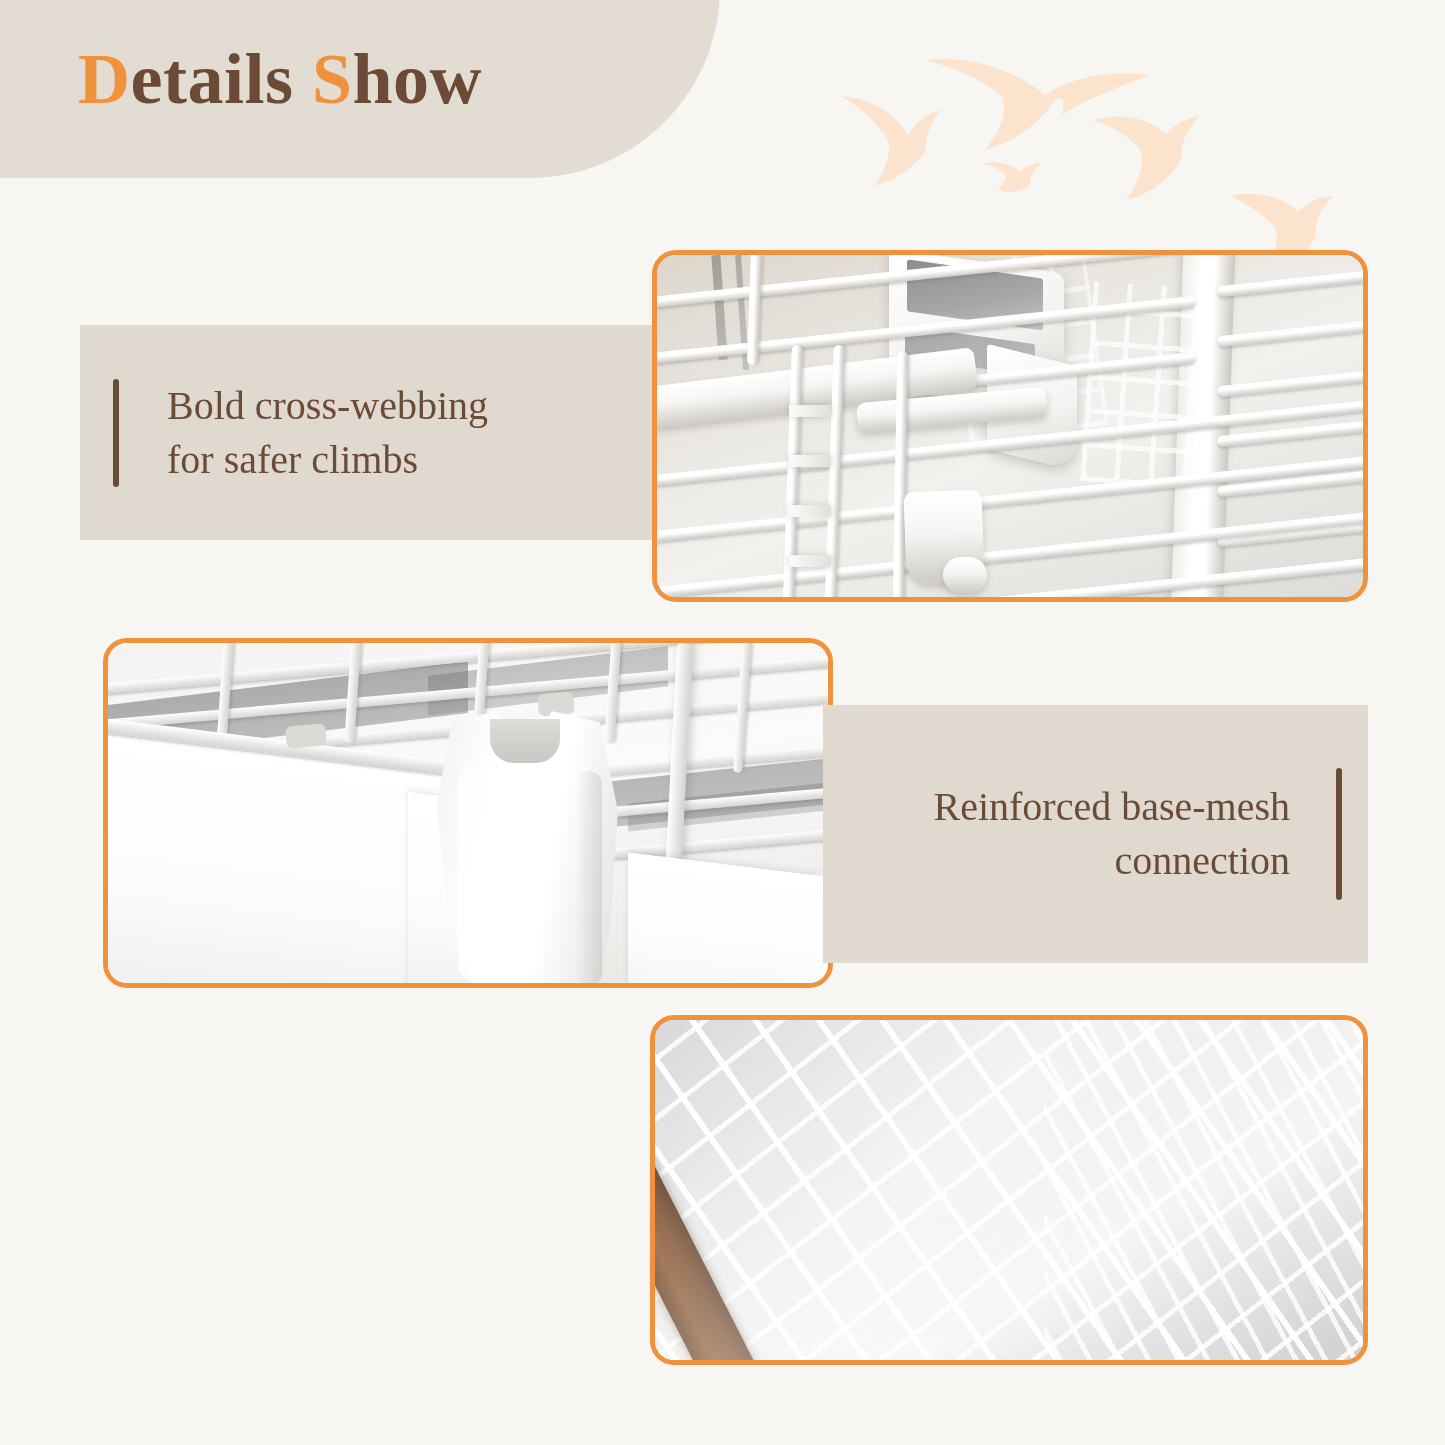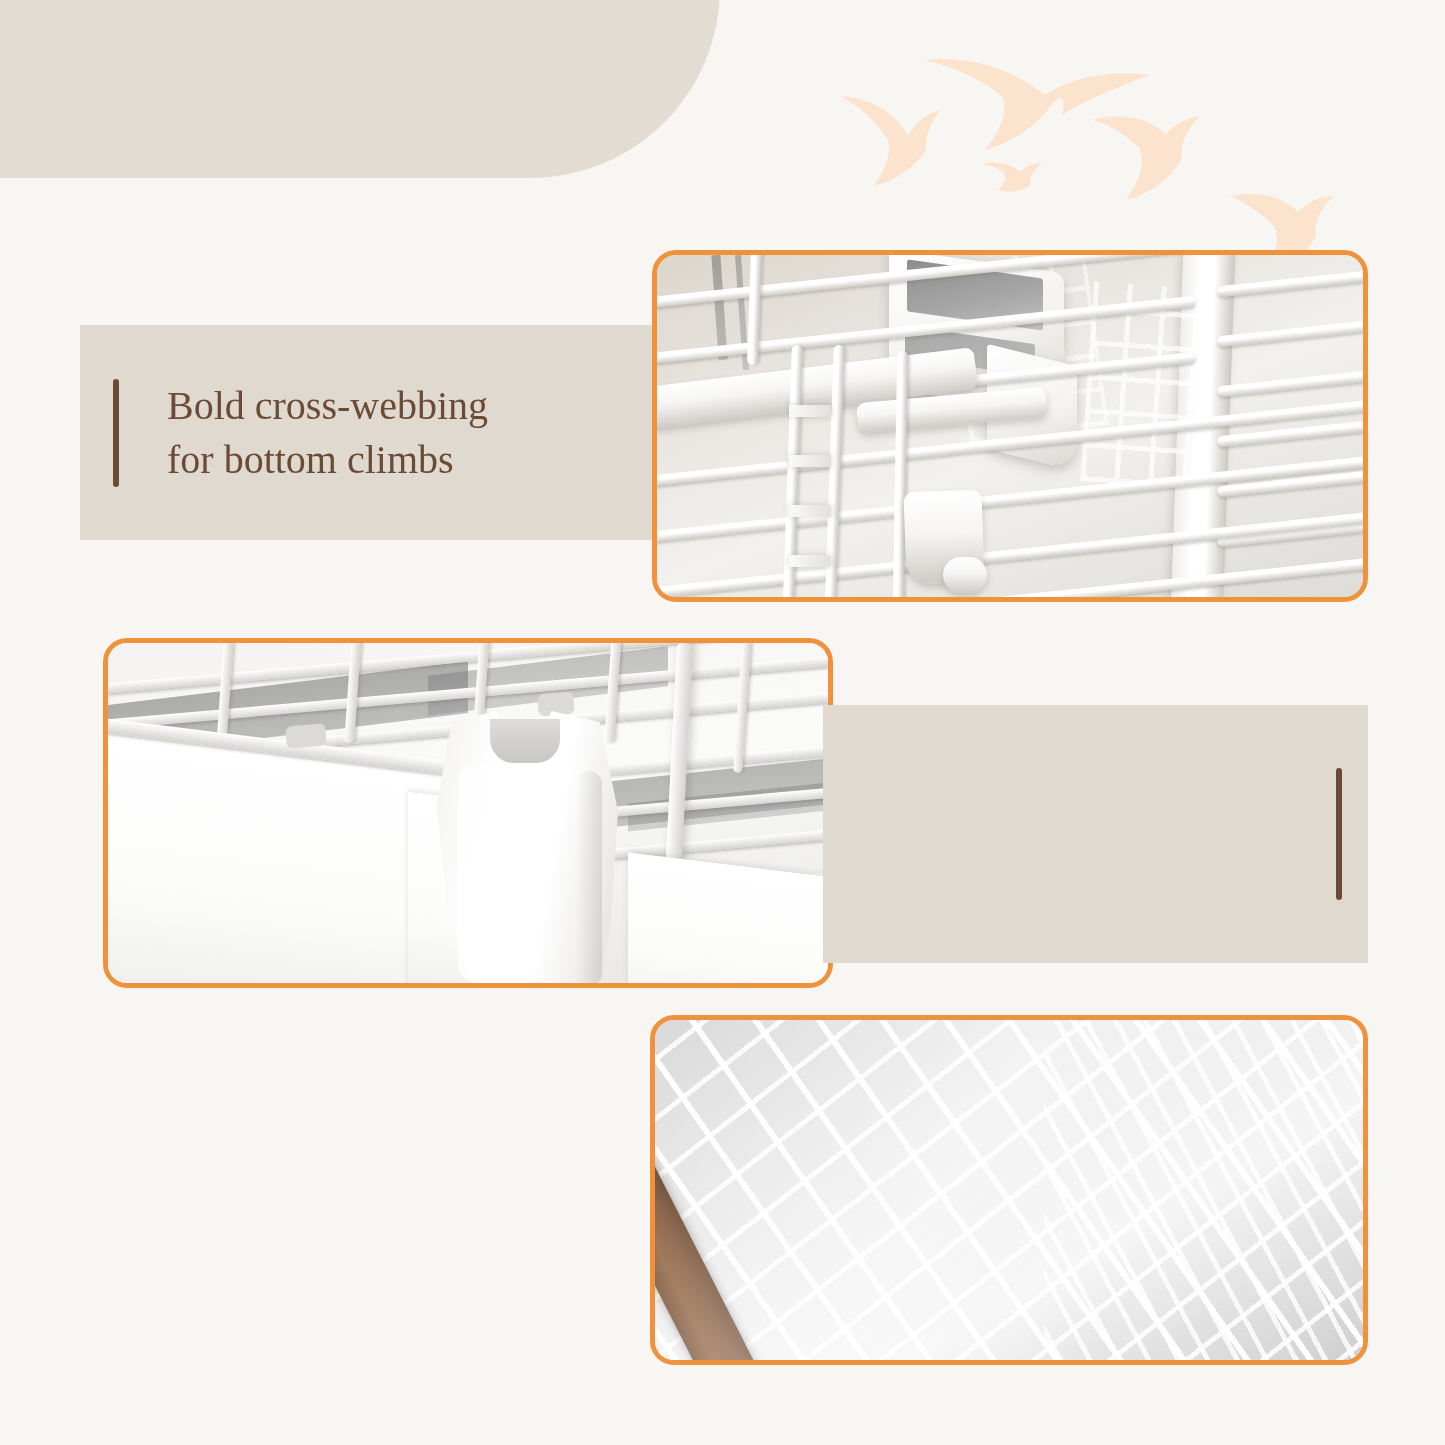--- a/index.html
+++ b/index.html
@@ -236,20 +236,23 @@
     position: absolute; inset: 0;
     background: linear-gradient(125deg, rgba(255,255,255,0.0) 0%, rgba(255,255,255,0.45) 42%, rgba(255,255,255,0.0) 70%);
   }
 </style>
 </head>
 <body>
 
 <div id="stage">
 
   <div class="header-band"></div>
+  <div class="header-title">
+    <span class="accent">D</span><span>etails </span><span class="accent">S</span><span>how</span>
+  </div>
 
   <div class="birds">
     <svg width="620" height="300" viewBox="0 0 620 300" xmlns="http://www.w3.org/2000/svg">
       <g fill="#FBE3CE">
 
         <path d="M95 60 C140 55 185 70 215 95 C240 78 275 70 320 75 C285 88 255 100 232 115 C236 100 232 92 222 104 C205 128 182 142 155 150 C172 128 178 110 172 96 C150 78 120 66 95 60 Z"></path>
 
         <path d="M10 96 C42 98 66 114 78 136 C86 122 96 114 110 110 C100 124 95 137 96 150 C84 168 66 180 44 186 C58 166 62 150 57 138 C43 118 26 104 10 96 Z"></path>
 
         <path d="M262 120 C292 112 318 118 336 134 C345 124 356 118 370 116 C356 130 350 144 352 158 C340 180 320 194 296 200 C312 178 315 160 309 148 C296 134 278 124 262 120 Z"></path>
@@ -257,21 +260,21 @@
         <path d="M152 164 C168 160 182 164 190 172 C196 166 204 163 212 163 C203 170 199 178 200 186 C190 192 178 193 168 190 C176 182 177 176 173 172 C166 167 158 165 152 164 Z"></path>
 
         <path d="M400 196 C428 190 452 196 468 212 C478 202 490 196 504 196 C490 208 484 222 486 236 C474 258 454 270 432 276 C447 254 450 238 444 226 C430 212 414 202 400 196 Z"></path>
       </g>
     </svg>
   </div>
 
   <div class="caption-panel" id="caption-1">
     <div class="caption-bar"></div>
     <div class="caption-text">Bold cross-webbing
-for bottom climbs</div>
+for safer climbs</div>
   </div>
 
   <div class="photo-frame" id="photo-1">
     <div class="photo-inner">
       <div class="p1-bg"></div>
 
       <div class="p1-mesh" style="left:300px; top:0px; width:140px; height:180px; transform:rotate(-8deg); opacity:.55;"></div>
 
       <div class="p1-dark" style="left:58px; top:0px; width:9px; height:105px; transform:rotate(-4deg); opacity:.55;"></div>
       <div class="p1-dark" style="left:82px; top:0px; width:6px; height:115px; transform:rotate(-4deg); opacity:.45;"></div>
@@ -363,20 +366,22 @@
       <div style="position:absolute; left:350px; top:120px; width:40px; height:220px;
            background: linear-gradient(90deg, rgba(255,255,255,0.9), rgba(255,255,255,0));
            border-radius: 20px;"></div>
       <div style="position:absolute; left:468px; top:128px; width:26px; height:215px;
            background: linear-gradient(90deg, rgba(0,0,0,0.0), rgba(150,148,144,0.25));
            border-radius: 14px;"></div>
     </div>
   </div>
 
   <div class="caption-panel" id="caption-2">
+    <div class="caption-text">Reinforced base-mesh
+connection</div>
     <div class="caption-bar"></div>
   </div>
 
 
   <div class="photo-frame" id="photo-3">
     <div class="photo-inner">
       <div class="p3-bg"></div>
       <div class="p3-grid"></div>
       <div class="p3-grid2"></div>
       <div class="p3-perch" style="left:-20px; top:-40px; width:54px; height:520px; transform:rotate(-27deg); transform-origin: 50% 50%;"></div>

